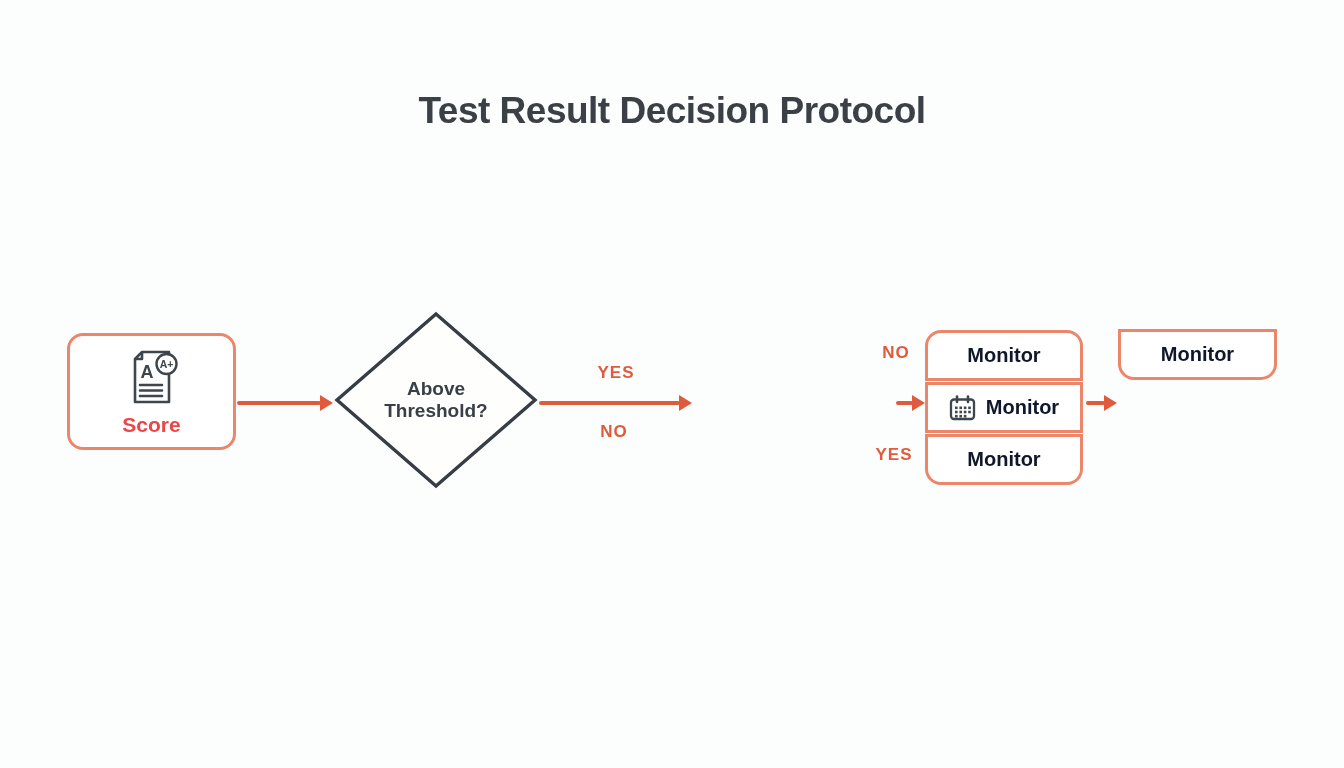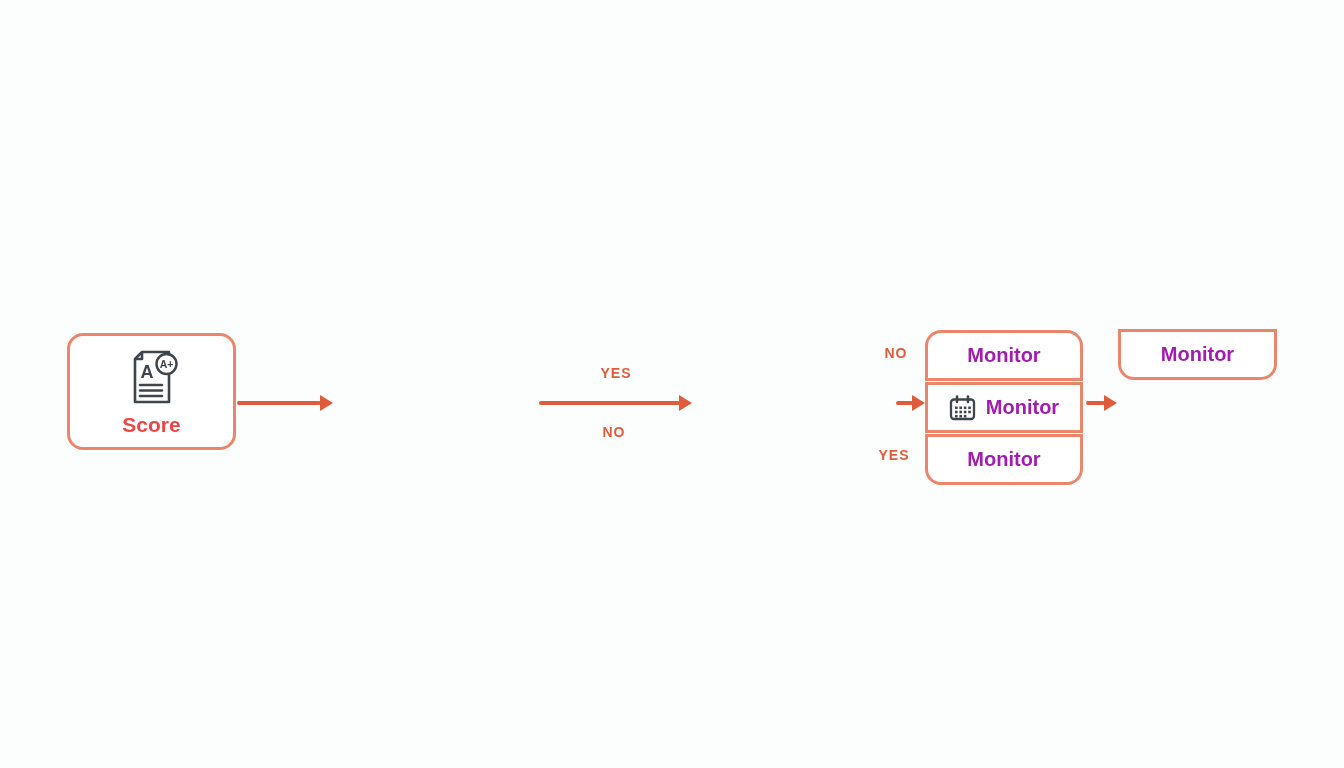--- a/index.html
+++ b/index.html
@@ -57,61 +57,70 @@
     align-items:center; justify-content:center;
   }
   .diamond-text span {
     display:block; width:128px; text-align:center;
     font-size:19px; font-weight:bold; line-height:1.18; color:#393F46;
   }
 
   
   .edge-label {
     position:absolute; transform:translate(-50%,-50%);
-    font-size:14px; font-weight:bold; color:#DF5B3C; letter-spacing:1px;
+    font-size:17px; font-weight:bold; color:#DF5B3C; letter-spacing:1px;
   }
   .lbl-yes-1 { left:616px; top:373px; }
   .lbl-no-1  { left:614px; top:432px; }
   .lbl-no-2  { left:896px; top:353px; }
   .lbl-yes-2 { left:894px; top:455px; }
 
   
   .stack { position:absolute; display:flex; flex-direction:column; gap:1px; }
   .stack-monitor { left:925px; top:330px; width:158px; }
   .stack-outcome { left:1118px; top:329px; width:159px; }
   .stack .row {
     background:#FFFFFF; border:3px solid #EC866B; box-sizing:border-box;
     height:51px; display:flex; align-items:center; justify-content:center;
-    gap:10px; font-size:20px; font-weight:bold; color:#a21caf;
+    gap:10px; font-size:20px; font-weight:bold; color:#0f172a;
   }
   .stack .row:first-child { border-radius:16px 16px 0 0; }
   .stack .row:last-child  { border-radius:0 0 16px 16px; }
 
   .icon { flex:0 0 auto; display:block; }
 </style>
 </head>
 <body>
 
 <div class="canvas">
 
+  <div class="title">Test Result Decision Protocol</div>
 
   <div class="node-box score-box">
     <svg class="icon" width="58" height="62" viewBox="0 0 58 62" fill="none">
       <path d="M19 6 H46 V56 H12 V13 Z" stroke="#3F454C" stroke-width="2.6" stroke-linejoin="round" fill="#FFFFFF"></path>
       <path d="M19 6 V13 H12" stroke="#3F454C" stroke-width="2.6" stroke-linejoin="round" fill="none"></path>
       <text x="24" y="32" text-anchor="middle" font-family="Liberation Sans, sans-serif" font-size="18" font-weight="bold" fill="#3F454C">A</text>
       <circle cx="43.5" cy="18" r="10" fill="#FFFFFF" stroke="#3F454C" stroke-width="2.4"></circle>
       <text x="43.5" y="21.8" text-anchor="middle" font-family="Liberation Sans, sans-serif" font-size="10.5" font-weight="bold" fill="#3F454C">A+</text>
       <path d="M17 39 H39 M17 44.5 H39 M17 50 H39" stroke="#3F454C" stroke-width="2.6" stroke-linecap="round"></path>
     </svg>
     <div class="score-label">Score</div>
   </div>
 
   <div class="arrow arrow-1"></div>
 
+  <div class="diamond diamond-1">
+    <svg width="204" height="178" viewBox="0 0 204 178">
+      <polygon points="102,3 201,89 102,175 3,89" fill="#FEFEFD" stroke="#373D44" stroke-width="3.4" stroke-linejoin="miter"></polygon>
+    </svg>
+    <div class="diamond-text">
+      <span>Above Threshold?</span>
+    </div>
+  </div>
 
   <div class="edge-label lbl-yes-1">YES</div>
   <div class="arrow arrow-2"></div>
   <div class="edge-label lbl-no-1">NO</div>
 
 
   <div class="edge-label lbl-no-2">NO</div>
   <div class="arrow arrow-3"></div>
   <div class="edge-label lbl-yes-2">YES</div>
 

